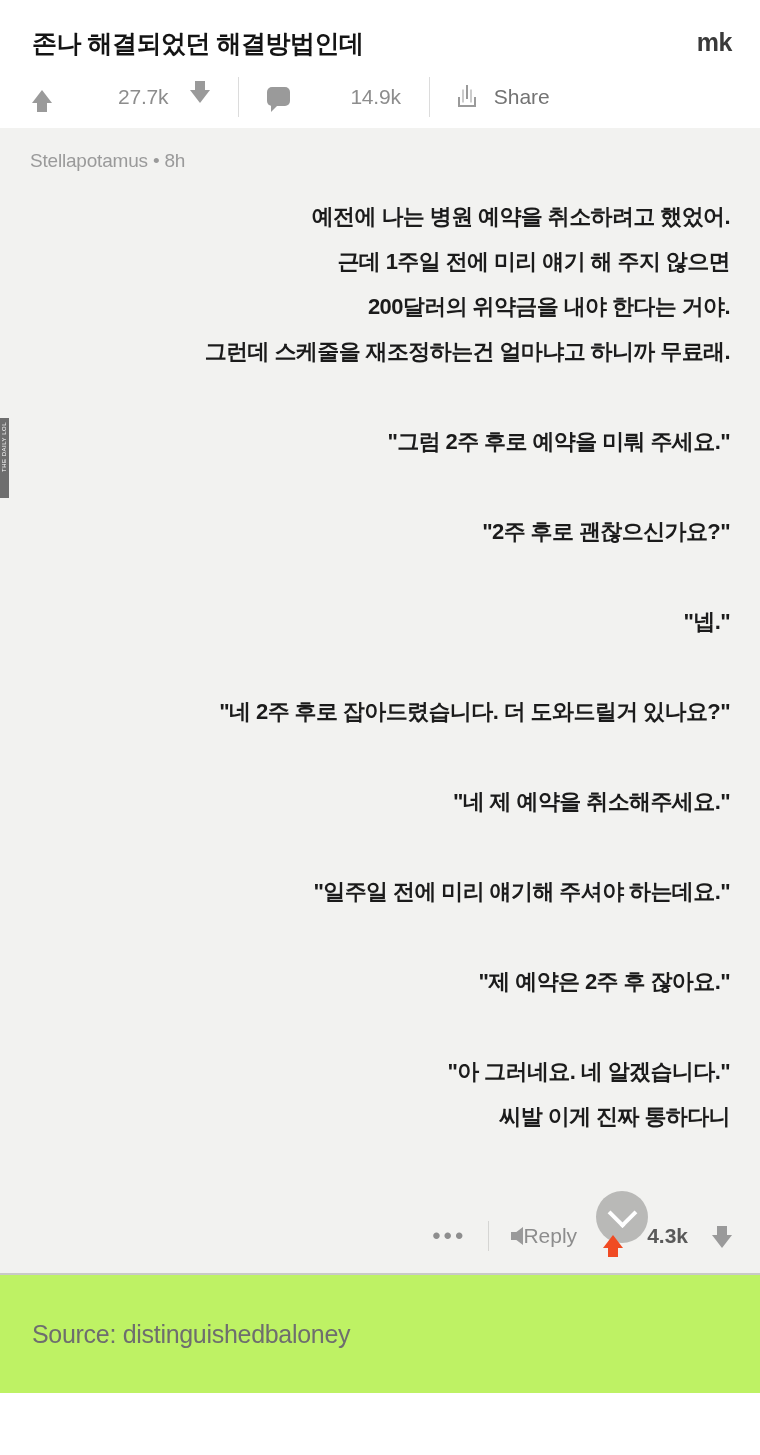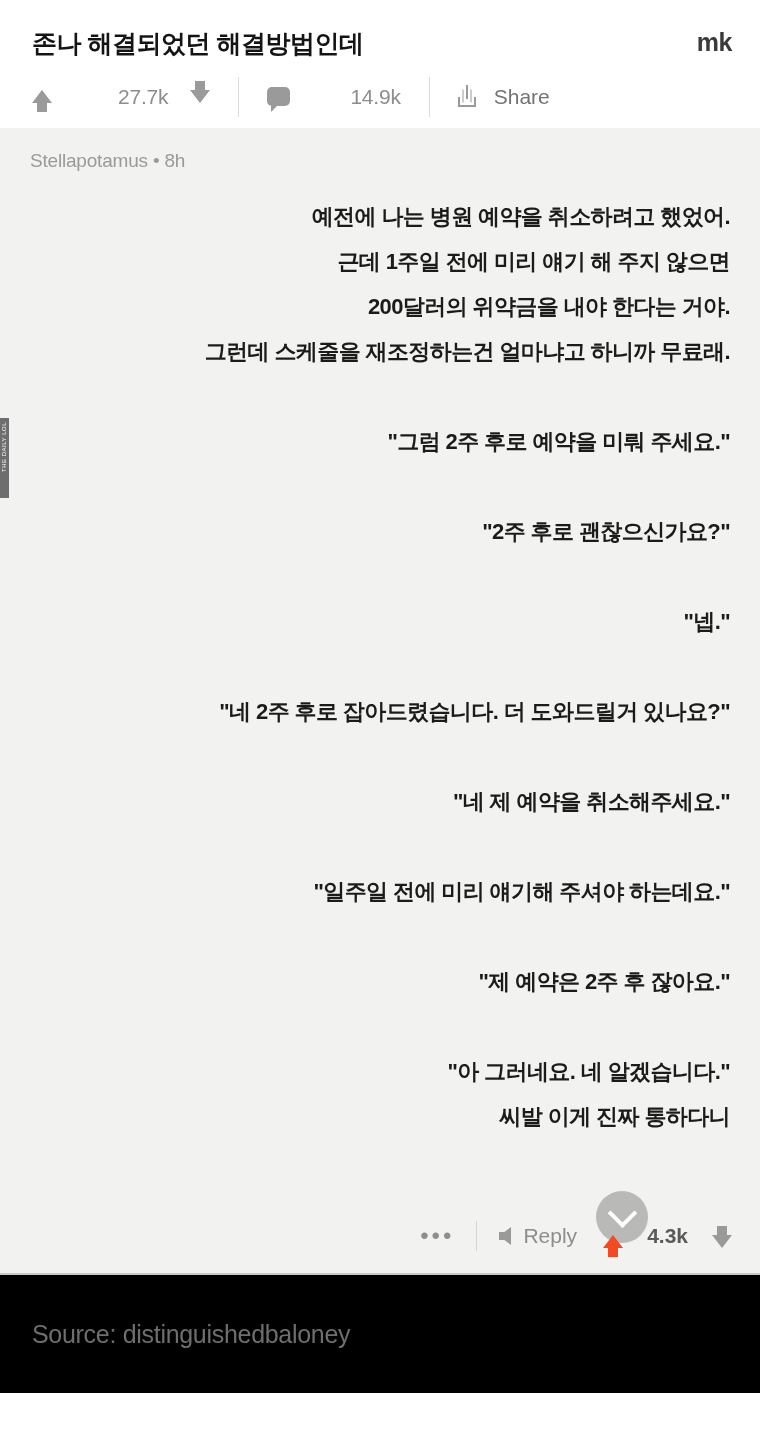--- a/index.html
+++ b/index.html
@@ -242,21 +242,20 @@
   }
   .vsep {
     width: 1px;
     height: 30px;
     background: #d5d5d3;
     margin-right: 22px;
   }
   .reply-group {
     display: flex;
     align-items: center;
-    gap: 12px;
     color: #8d8d8d;
     font-size: 21px;
     margin-right: 26px;
   }
   .reply-arrow {
     width: 0;
     height: 0;
     border-top: 9px solid transparent;
     border-bottom: 9px solid transparent;
     border-right: 12px solid #9a9a9a;
@@ -304,21 +303,21 @@
     width: 17px;
     height: 17px;
     border-right: 4px solid #ffffff;
     border-bottom: 4px solid #ffffff;
     transform: rotate(45deg) translate(-3px, -3px);
   }
 
   
   .source-bar {
     height: 120px;
-    background: #000000;
+    background: #bef264;
     border-top: 2px solid #c9c9c7;
     display: flex;
     align-items: center;
     padding: 16px 32px;
     box-sizing: border-box;
   }
   .source-text {
     font-size: 25px;
     color: #6e6e6e;
     letter-spacing: -0.3px;

